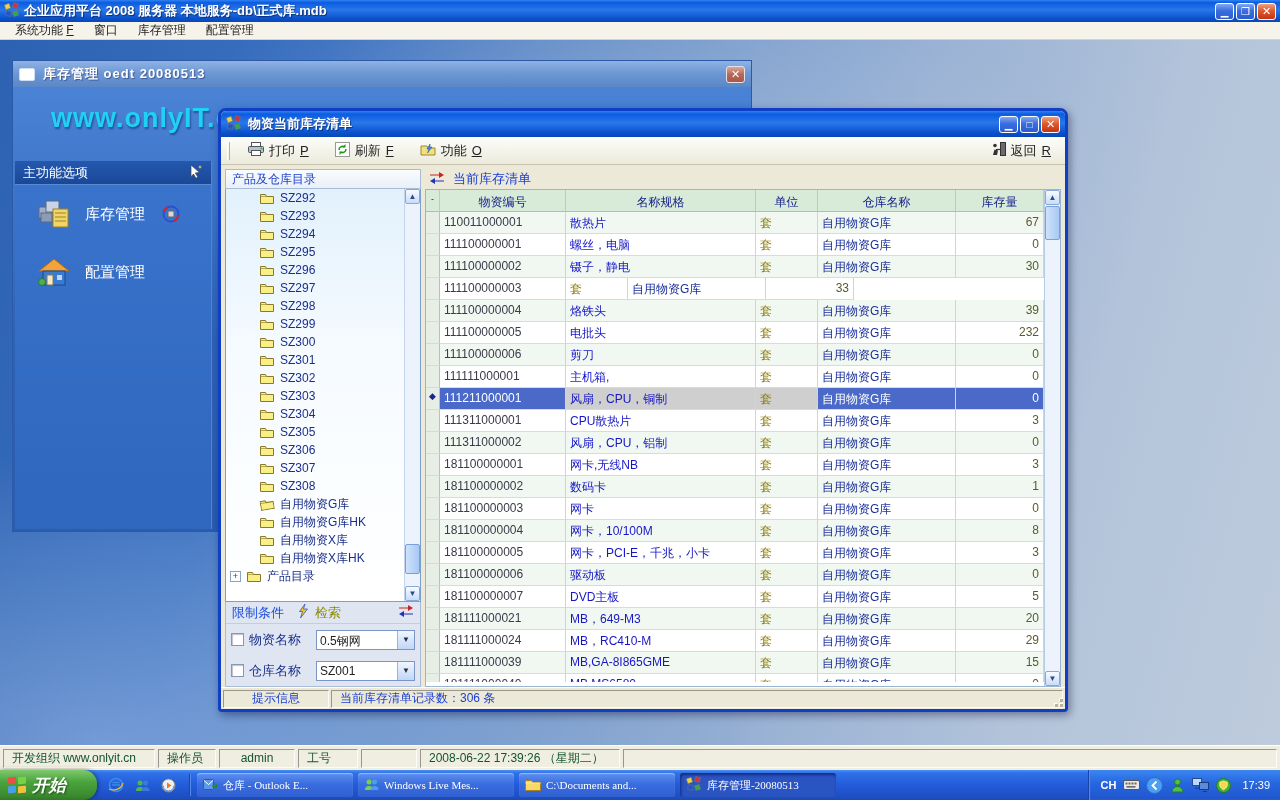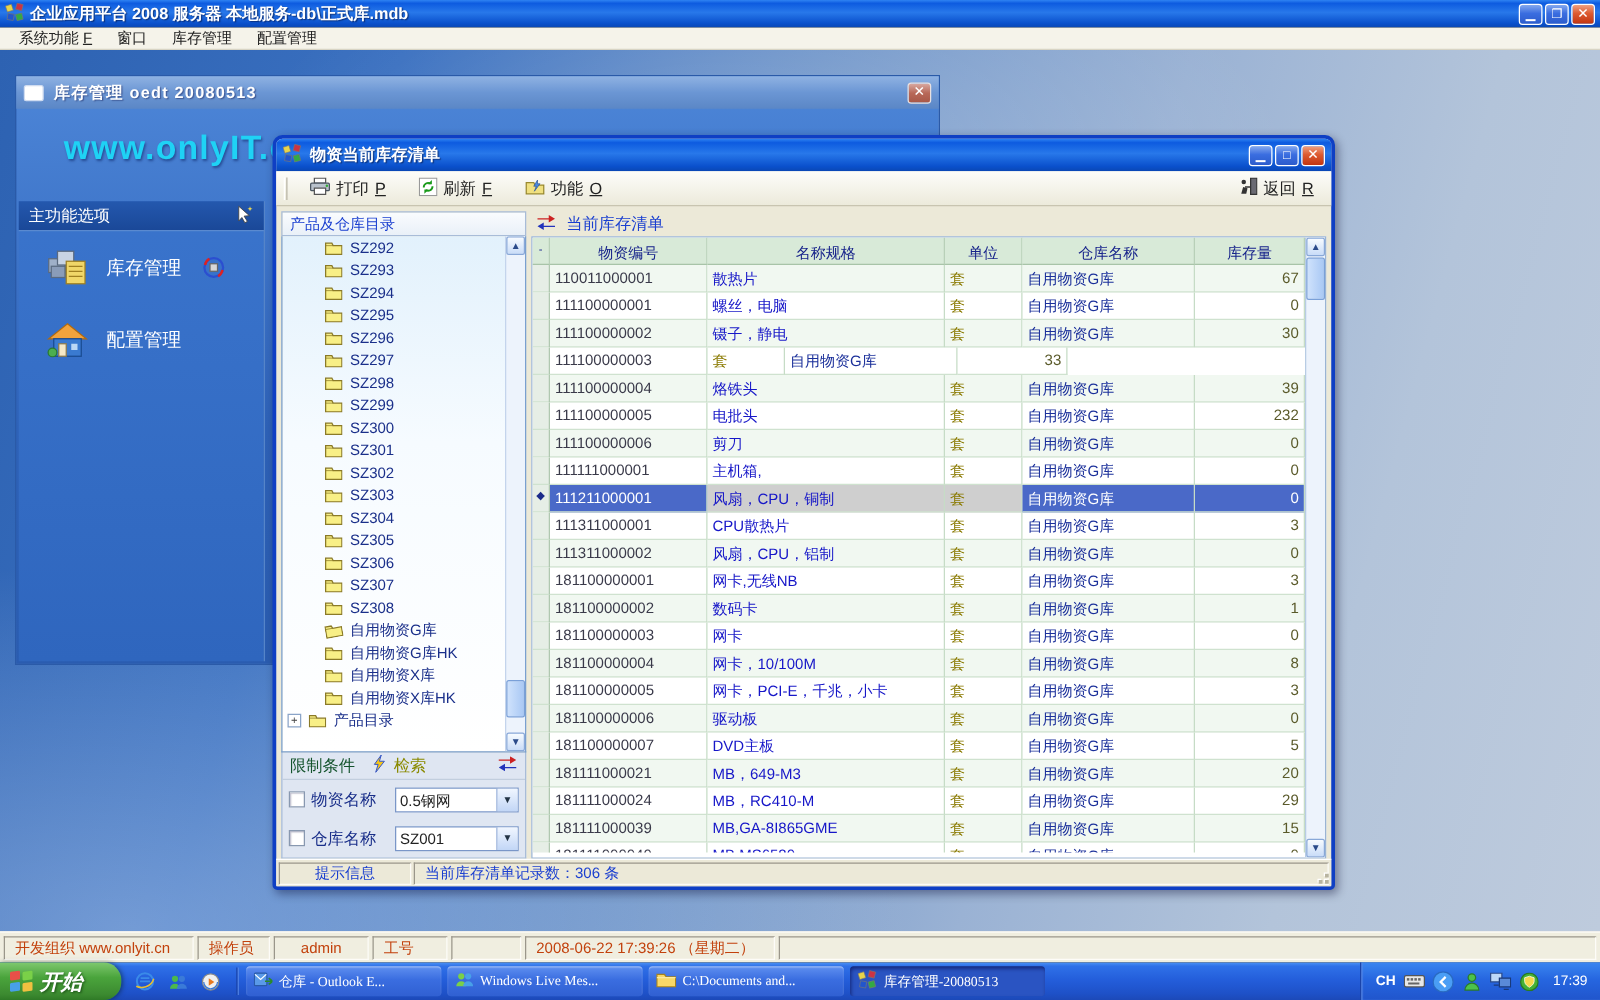--- a/index.html
+++ b/index.html
@@ -90,21 +90,21 @@
   .sc-btn { position:absolute; left:0; width:15px; height:15px;
     background:linear-gradient(180deg,#f7fbff,#c9dcf8); border:1px solid #89a8d8; border-radius:2px;
     color:#2a4a8a; font-size:8px; text-align:center; line-height:13px; }
   .sc-up { top:0; } .sc-down { bottom:0; }
   .sc-thumb { position:absolute; left:0; width:15px; background:linear-gradient(90deg,#cfe2fc,#a9c8f4);
     border:1px solid #7aa0d8; border-radius:2px; }
   
   #filter { border:1px solid #a8bcd8; border-top:none; background:#dfe6f2; }
   #filter-header { height:22px; display:flex; align-items:center; padding:0 6px; gap:6px;
     border-bottom:1px solid #c2cede; }
-  #filter-header .fh { color:#14532d; font-size:13px; flex:0 0 auto; }
+  #filter-header .fh { color:#1d4ed8; font-size:13px; flex:0 0 auto; }
   #filter-header .srch { color:#8a8a00; font-size:13px; }
   #filter-header .spring { flex:1; }
   .filter-row { height:31px; display:flex; align-items:center; padding:0 5px; gap:5px; }
   .chk { width:13px; height:13px; background:#fff; border:1px solid #8898b0;
     box-shadow:inset 1px 1px 1px rgba(0,0,60,.25); }
   .flabel { color:#1a2f8a; font-size:13px; width:62px; }
   .combo { flex:1; height:20px; background:#fff; border:1px solid #7a96c8; display:flex; }
   .combo .cval { flex:1; padding:2px 3px; color:#222; font-size:12px; white-space:nowrap; overflow:hidden; }
   .combo .cbtn { width:17px; background:linear-gradient(180deg,#f0f6ff,#c2d6f6); border-left:1px solid #9ab2dc;
     color:#234; font-size:8px; text-align:center; line-height:18px; }
@@ -143,21 +143,21 @@
   .lws-msg { flex:1; }
   .grip { position:absolute; right:2px; bottom:2px; width:12px; height:12px; }
   .grip i { position:absolute; width:3px; height:3px; background:#b8b4a0; box-shadow:-1px -1px 0 #fff; }
   .grip i:nth-child(1){ right:0; bottom:0; } .grip i:nth-child(2){ right:5px; bottom:0; }
   .grip i:nth-child(3){ right:0; bottom:5px; }
 
   
   #app-statusbar { position:absolute; left:0; bottom:30px; width:1280px; height:25px; background:#f0eee0;
     border-top:1px solid #fff; display:flex; align-items:center; padding:2px 3px; gap:3px; }
   .sp { border:1px solid; border-color:#9a968a #fdfcf8 #fdfcf8 #9a968a; height:19px;
-    display:flex; align-items:center; padding:0 8px; color:#c2410c; font-size:12px; white-space:nowrap; overflow:hidden; }
+    display:flex; align-items:center; padding:0 8px; color:#14532d; font-size:12px; white-space:nowrap; overflow:hidden; }
   .sp.c { justify-content:center; }
 
   
   #taskbar { position:absolute; left:0; bottom:0; width:1280px; height:30px;
     background:linear-gradient(180deg,#4a90f4 0%,#2f71e8 10%,#245edb 45%,#1e51c8 82%,#1c49b8 100%);
     display:flex; align-items:center; }
   #start-btn { height:30px; width:97px; border-radius:0 14px 14px 0; display:flex; align-items:center;
     gap:6px; padding:0 16px 0 8px;
     background:linear-gradient(180deg,#7ec86e,#4aa43c 40%,#3c8a30 85%,#2f7a26);
     box-shadow:1px 0 4px rgba(0,20,0,.5); }

